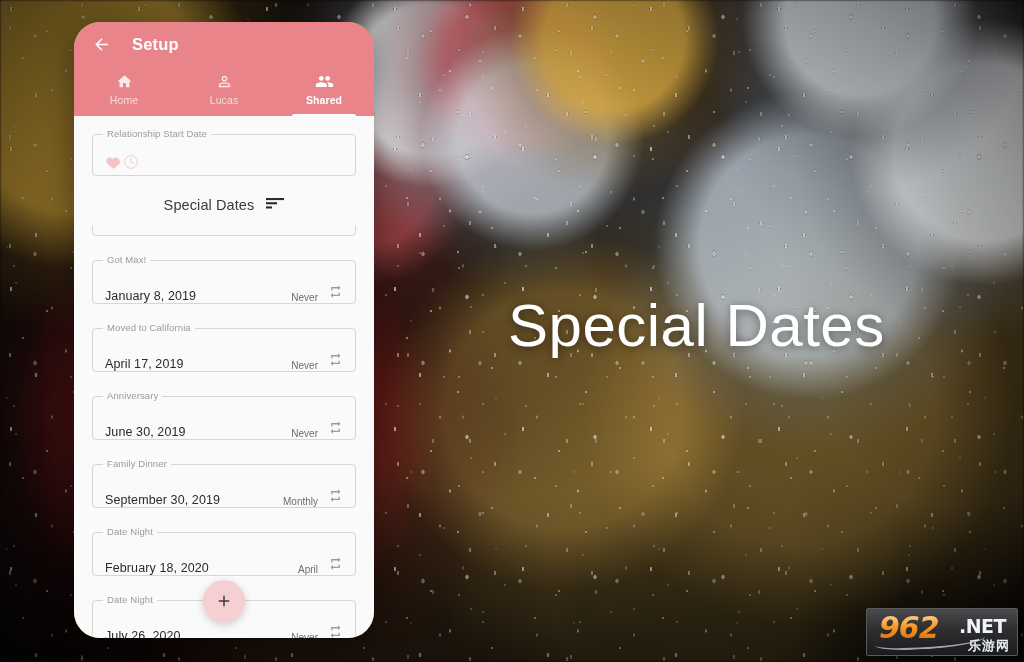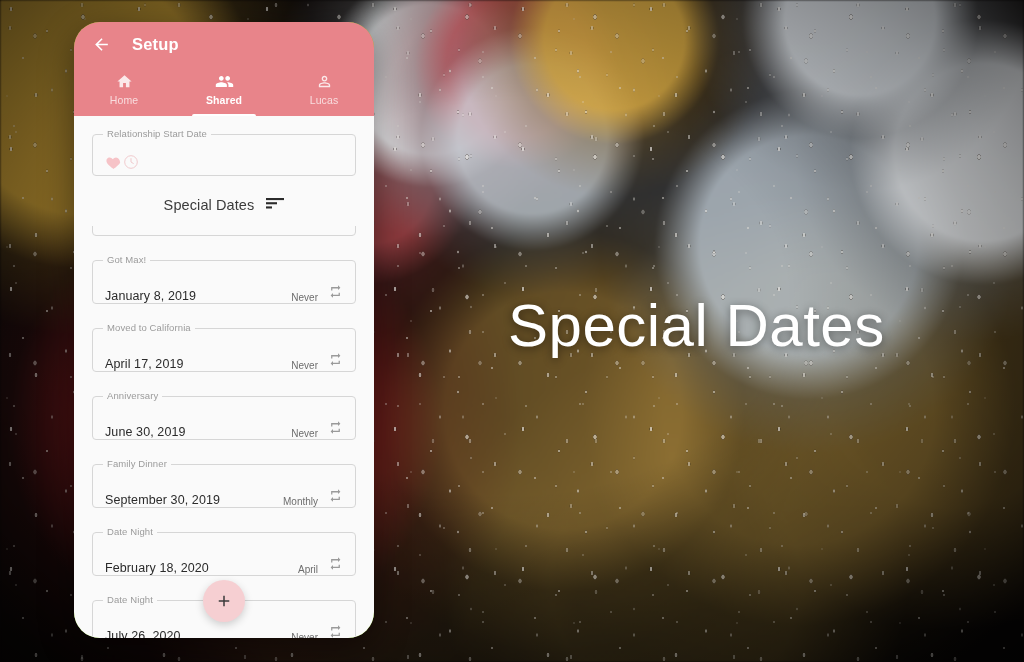--- a/index.html
+++ b/index.html
@@ -284,36 +284,36 @@
 
         <div class="tab">
           <span class="ticon">
             <svg width="17" height="17" viewBox="0 0 24 24">
                 <path d="M10 20v-6h4v6h5v-8h3L12 3 2 12h3v8z" fill="rgba(255,255,255,.82)"></path>
               </svg>
           </span>
           <span class="tlabel">Home</span>
         </div>
 
+        <div class="tab">
+          <span class="ticon">
+            <svg width="17" height="17" viewBox="0 0 24 24">
+                <path d="M12 5.9c1.16 0 2.1.94 2.1 2.1s-.94 2.1-2.1 2.1S9.9 9.16 9.9 8s.94-2.1 2.1-2.1m0 9c2.97 0 6.1 1.46 6.1 2.1v1.1H5.9V17c0-.64 3.13-2.1 6.1-2.1M12 4C9.79 4 8 5.79 8 8s1.79 4 4 4 4-1.79 4-4-1.79-4-4-4zm0 9c-2.67 0-8 1.34-8 4v3h16v-3c0-2.66-5.33-4-8-4z" fill="rgba(255,255,255,.82)"></path>
+              </svg>
+          </span>
+          <span class="tlabel">Lucas</span>
+        </div>
+
         <div class="tab active">
           <span class="ticon">
             <svg width="19" height="19" viewBox="0 0 24 24">
                 <path d="M16 11c1.66 0 2.99-1.34 2.99-3S17.66 5 16 5c-1.66 0-3 1.34-3 3s1.34 3 3 3zm-8 0c1.66 0 2.99-1.34 2.99-3S9.66 5 8 5C6.34 5 5 6.34 5 8s1.34 3 3 3zm0 2c-2.33 0-7 1.17-7 3.5V19h14v-2.5c0-2.33-4.67-3.5-7-3.5zm8 0c-.29 0-.62.02-.97.05 1.16.84 1.97 1.97 1.97 3.45V19h6v-2.5c0-2.33-4.67-3.5-7-3.5z" fill="#ffffff"></path>
               </svg>
           </span>
           <span class="tlabel">Shared</span>
-        </div>
-
-        <div class="tab">
-          <span class="ticon">
-            <svg width="17" height="17" viewBox="0 0 24 24">
-                <path d="M12 5.9c1.16 0 2.1.94 2.1 2.1s-.94 2.1-2.1 2.1S9.9 9.16 9.9 8s.94-2.1 2.1-2.1m0 9c2.97 0 6.1 1.46 6.1 2.1v1.1H5.9V17c0-.64 3.13-2.1 6.1-2.1M12 4C9.79 4 8 5.79 8 8s1.79 4 4 4 4-1.79 4-4-1.79-4-4-4zm0 9c-2.67 0-8 1.34-8 4v3h16v-3c0-2.66-5.33-4-8-4z" fill="rgba(255,255,255,.82)"></path>
-              </svg>
-          </span>
-          <span class="tlabel">Lucas</span>
         </div>
 
 
       </div>
     </div>
 
     <div class="body">
 
       <div class="rsd-wrap">
         <div class="field rsd-field">
@@ -425,14 +425,22 @@
       <div class="fab">
         <svg width="18" height="18" viewBox="0 0 24 24">
           <path d="M11 5h2v14h-2z" fill="#3a3a3a"></path>
             <path d="M5 11h14v2H5z" fill="#3a3a3a"></path>
         </svg>
       </div>
 
     </div>
   </div>
 
+  <div class="watermark">
+    <div class="wm-inner">
+      <div class="wm-swoosh"></div>
+      <div class="wm-962">962</div>
+      <div class="wm-net">.NET</div>
+      <div class="wm-cn">乐游网</div>
+    </div>
+  </div>
 
 </div>
 
 </body></html>

